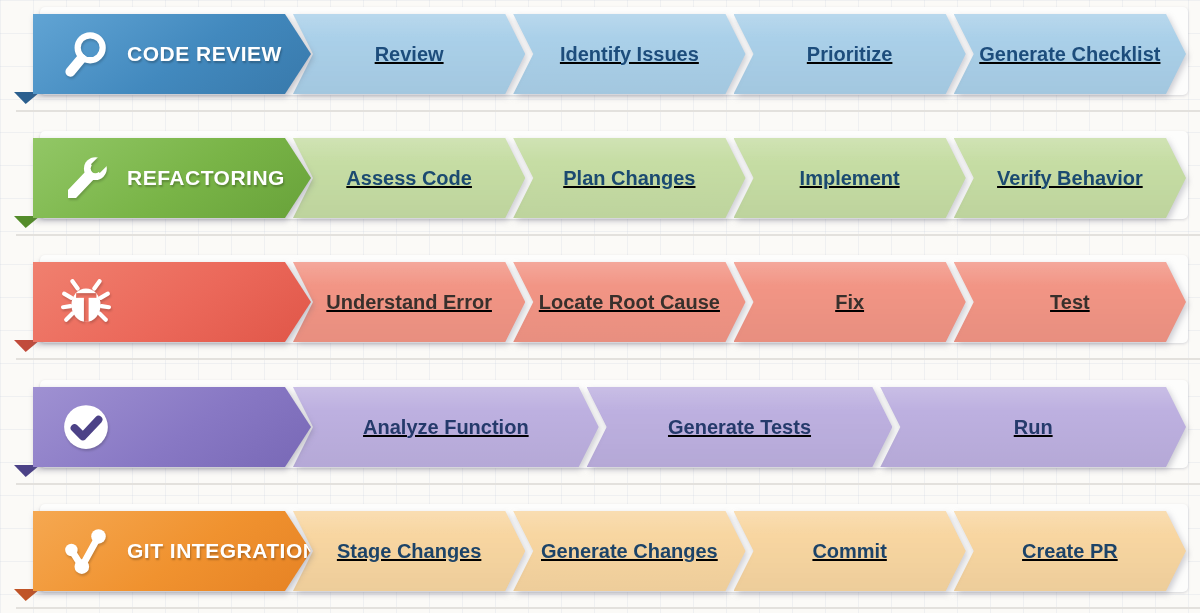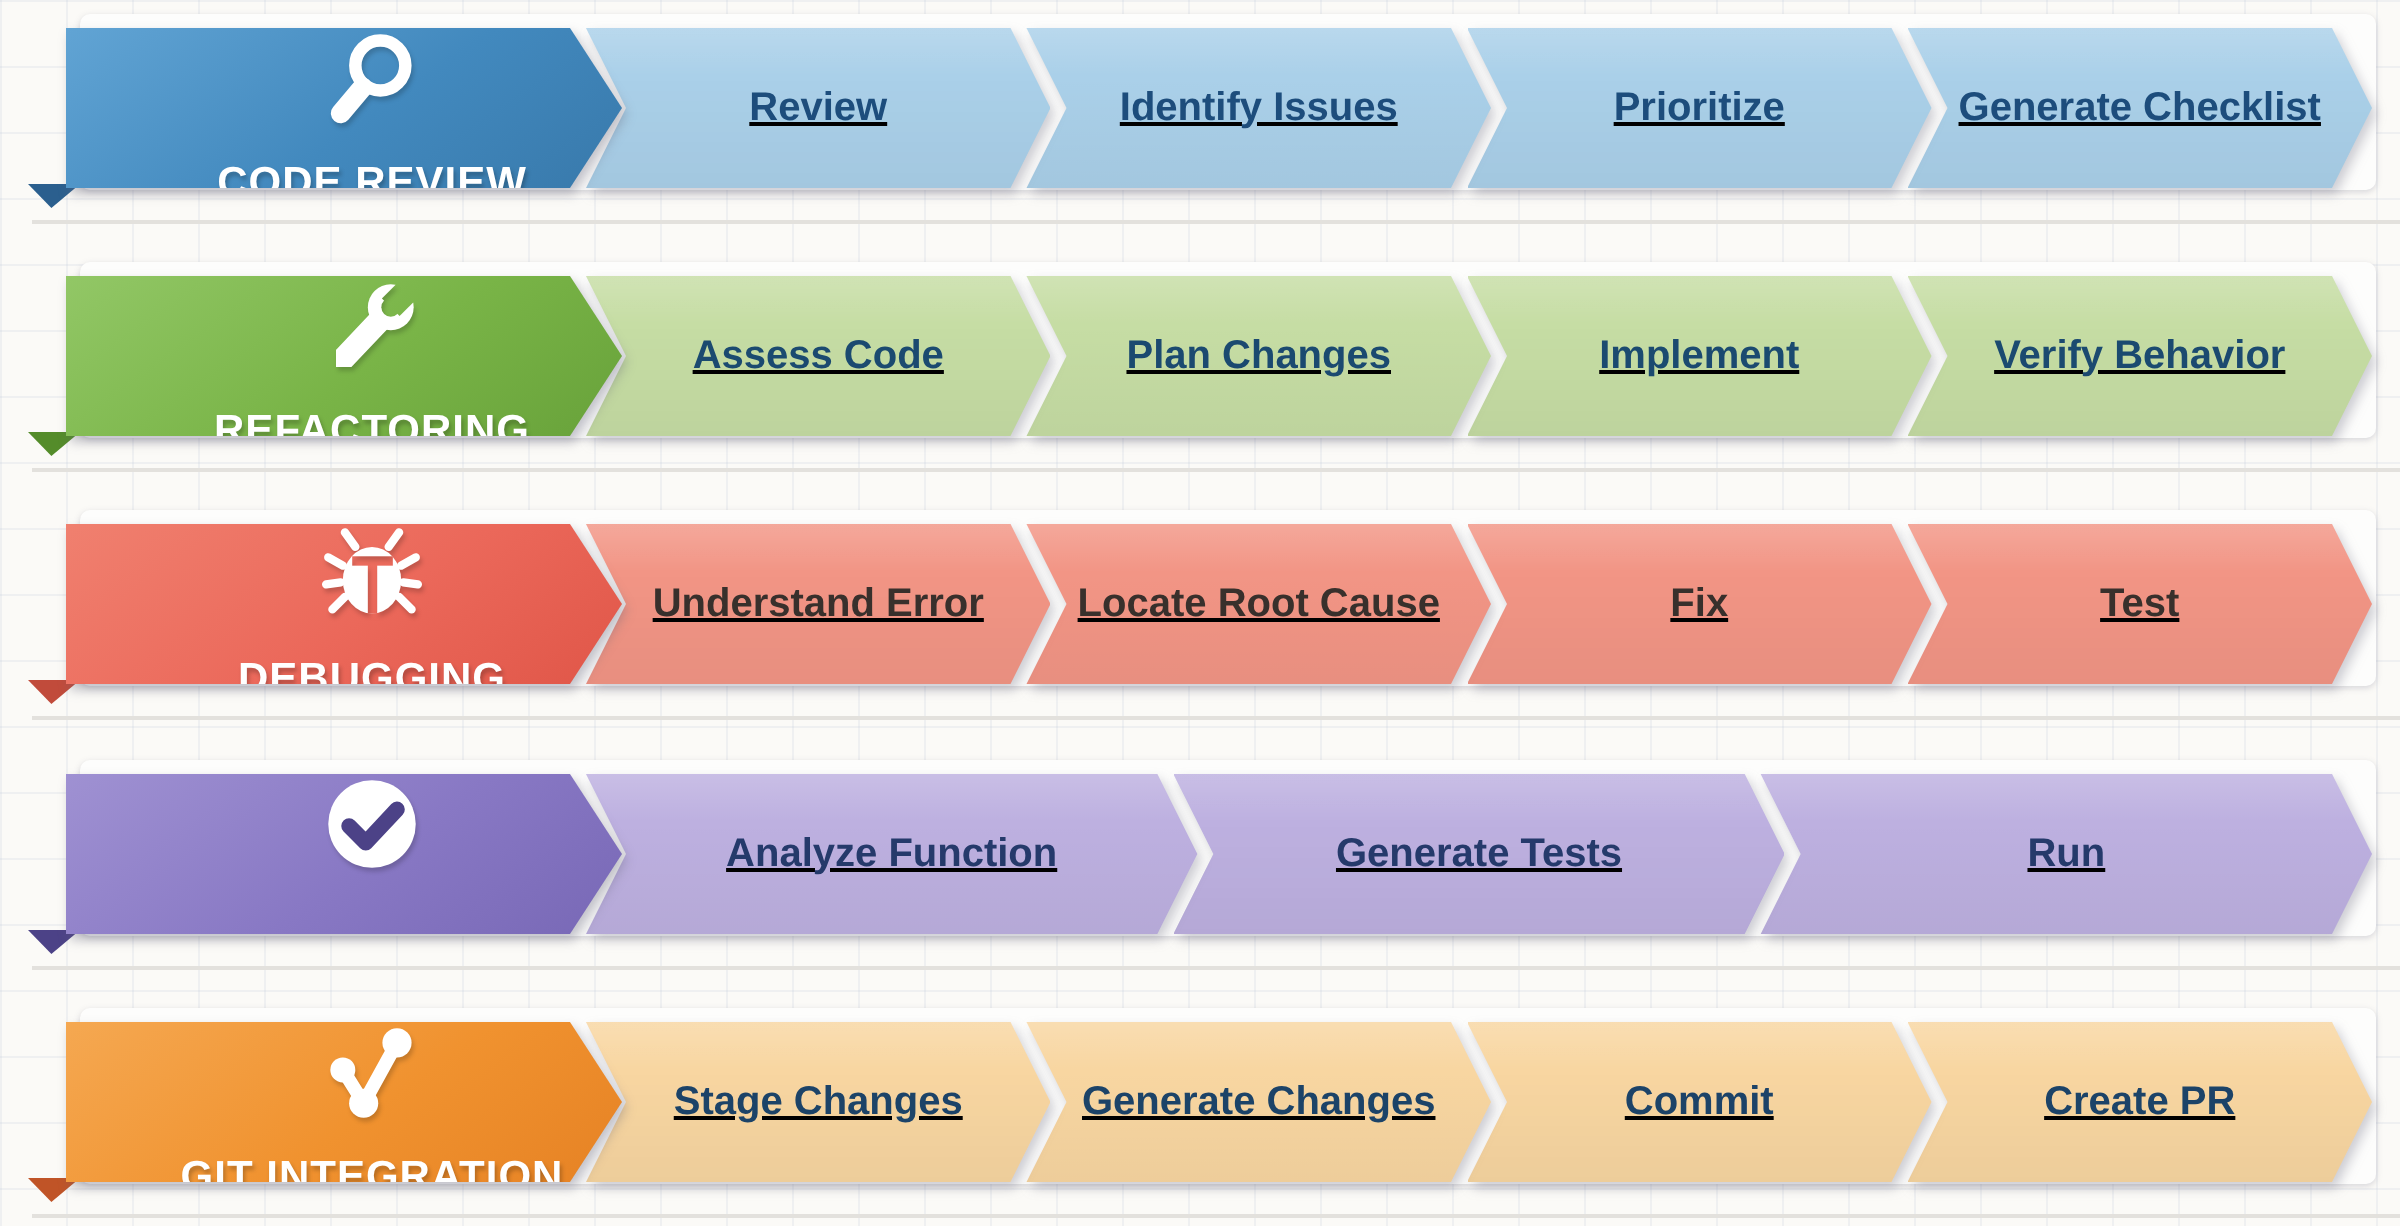--- a/index.html
+++ b/index.html
@@ -33,21 +33,21 @@
   }
   .header-wrap{
     position:absolute;left:33px;top:0;width:278px;height:80px;
     filter:drop-shadow(2px 3px 3px rgba(100,100,120,0.40));
     z-index:20;
   }
   .header{
     width:100%;height:100%;
     clip-path:polygon(0 0, calc(100% - 26px) 0, 100% 50%, calc(100% - 26px) 100%, 0 100%);
     background:linear-gradient(145deg, var(--header-light), var(--header) 55%, var(--header-dark));
-    display:flex;align-items:center;gap:16px;padding-left:28px;box-sizing:border-box;flex-direction:column;
+    display:flex;align-items:center;gap:16px;padding-left:28px;box-sizing:border-box;
   }
   .hicon{width:50px;height:50px;flex:0 0 50px;display:block;}
   .hicon svg{width:50px;height:50px;display:block;filter:drop-shadow(1px 2px 1px rgba(0,0,0,0.18));}
   .htitle{
     color:#ffffff;font-size:21px;font-weight:700;letter-spacing:0.5px;
     text-shadow:1px 2px 2px rgba(0,0,0,0.25);white-space:nowrap;
   }
   .steps{
     position:absolute;left:293px;right:14px;top:0;height:80px;
     display:flex;z-index:5;
@@ -181,21 +181,20 @@
               <line x1="10" y1="20" x2="3" y2="16"></line>
                 <line x1="9" y1="28" x2="2" y2="29"></line>
                 <line x1="11" y1="35" x2="5" y2="41"></line>
               <line x1="38" y1="20" x2="45" y2="16"></line>
                 <line x1="39" y1="28" x2="46" y2="29"></line>
                 <line x1="37" y1="35" x2="43" y2="41"></line>
             </g>
             <ellipse cx="24" cy="27" rx="14" ry="16" fill="#fff" mask="url(#mask-bug)"></ellipse>
           </svg>
         </span>
-        <span class="htitle">DEBUGGING</span>
       </div>
     </div>
     <div class="steps">
       <div class="step-wrap">
           <div class="step">
             <span>Understand Error</span>
           </div>
         </div>
       <div class="step-wrap">
           <div class="step">

